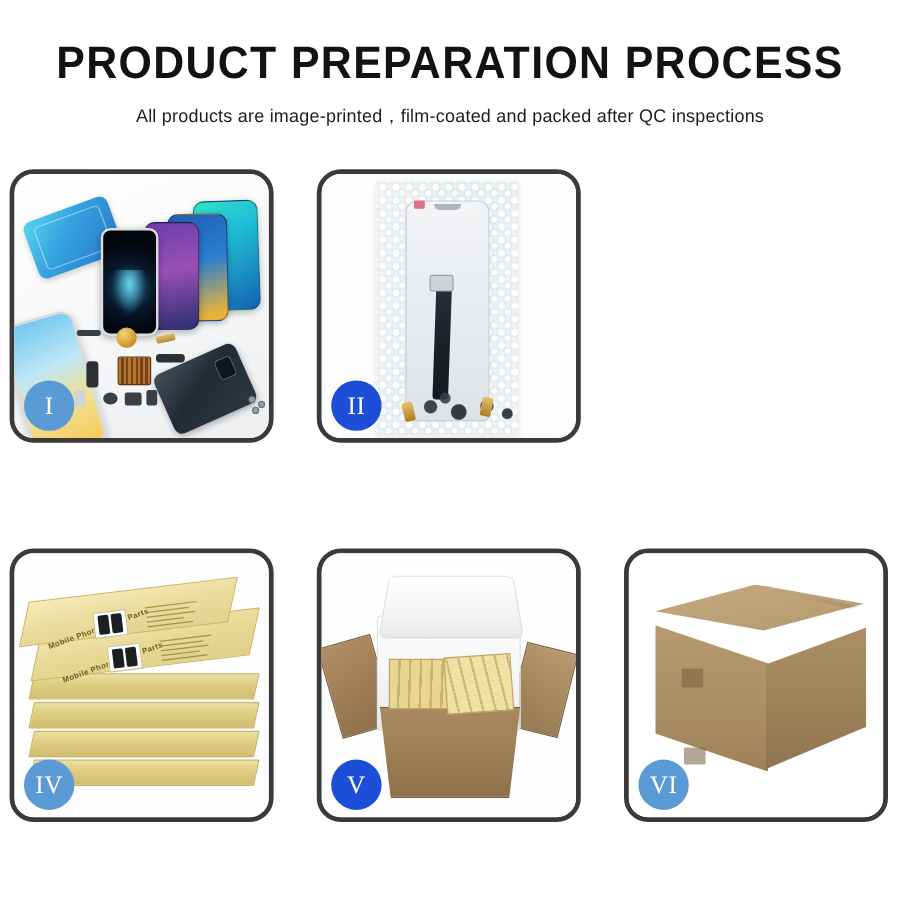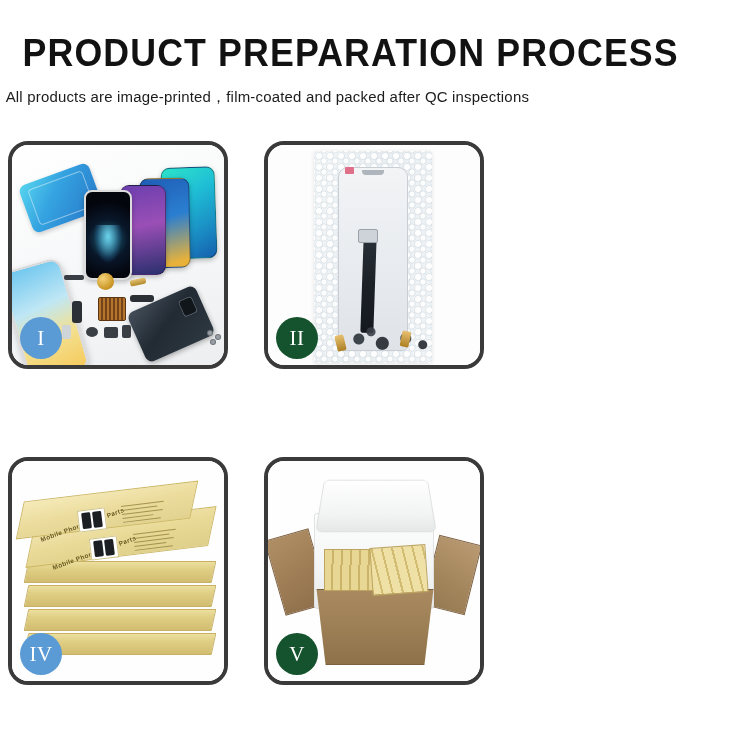--- a/index.html
+++ b/index.html
@@ -5,21 +5,21 @@
   * { box-sizing: border-box; margin: 0; padding: 0; }
   html, body {
     width: 750px; height: 750px;
     background: #ffffff;
     font-family: "Liberation Sans", sans-serif;
     overflow: hidden;
   }
   .page { position: relative; width: 750px; height: 750px; background: #fff; }
 
   
-  .header { position: absolute; left: 0; top: 0; width: 750px; }
+  .header { position: absolute; left: 0; top: 0; width: 750px; text-align: center; }
   .title {
     margin-top: 34px;
     font-size: 38px;
     font-weight: 700;
     letter-spacing: 1.2px;
     color: #121212;
     line-height: 1;
     transform: scaleX(0.94);
     white-space: nowrap;
   }
@@ -58,21 +58,21 @@
     width: 42px; height: 42px;
     border-radius: 50%;
     background: #5b9bd5;
     color: #ffffff;
     font-family: "Liberation Serif", serif;
     font-size: 21px;
     letter-spacing: 0.5px;
     display: flex; align-items: center; justify-content: center;
     z-index: 40;
   }
-  .panel.p2 .badge, .panel.p5 .badge { background:#14532d; }
+  .panel.p2 .badge, .panel.p5 .badge { background:#1d4ed8; }
 
   
   .p1bg { position:absolute; inset:0; background:
       linear-gradient(160deg,#ffffff 0%,#f6f7f8 55%,#eceef0 100%); }
   .scr {
     position:absolute; border-radius:9px;
     box-shadow:0 2px 5px rgba(0,0,0,.25);
     border:1px solid rgba(0,0,0,.35);
   }
   .scr.a { 
@@ -419,15 +419,29 @@
         <div class="flapL"></div>
         <div class="flapR"></div>
         <div class="foamLid"></div>
         <div class="foamBox"></div>
         <div class="innerBoxes"></div>
         <div class="cartonBody"></div>
       </div>
       <div class="badge">V</div>
     </div>
 
+    <div class="panel p6 r1 c2">
+      <div class="stage">
+        <div class="p6bg"></div>
+        <div class="ctn">
+          <div class="top"></div>
+          <div class="left"></div>
+          <div class="right"></div>
+          <div class="seam"></div>
+          <div class="tab" style="left:28px;top:70px;width:18px;height:16px;"></div>
+          <div class="tab" style="left:30px;top:136px;width:18px;height:14px;"></div>
+        </div>
+      </div>
+      <div class="badge">VI</div>
+    </div>
 
   </div>
 </div>
 
 </body></html>

